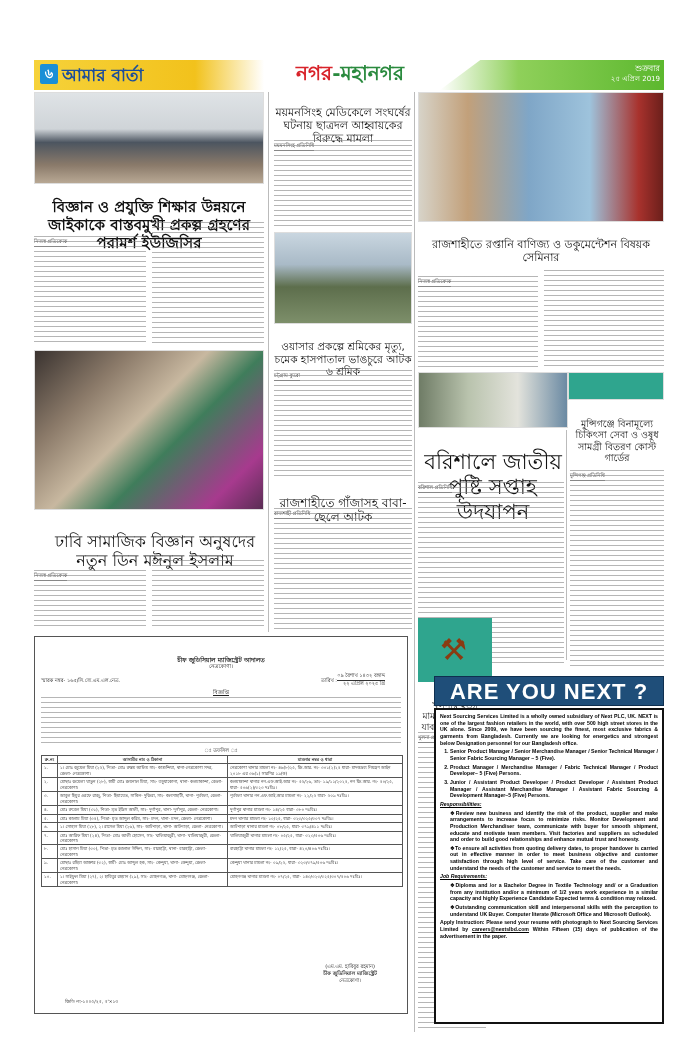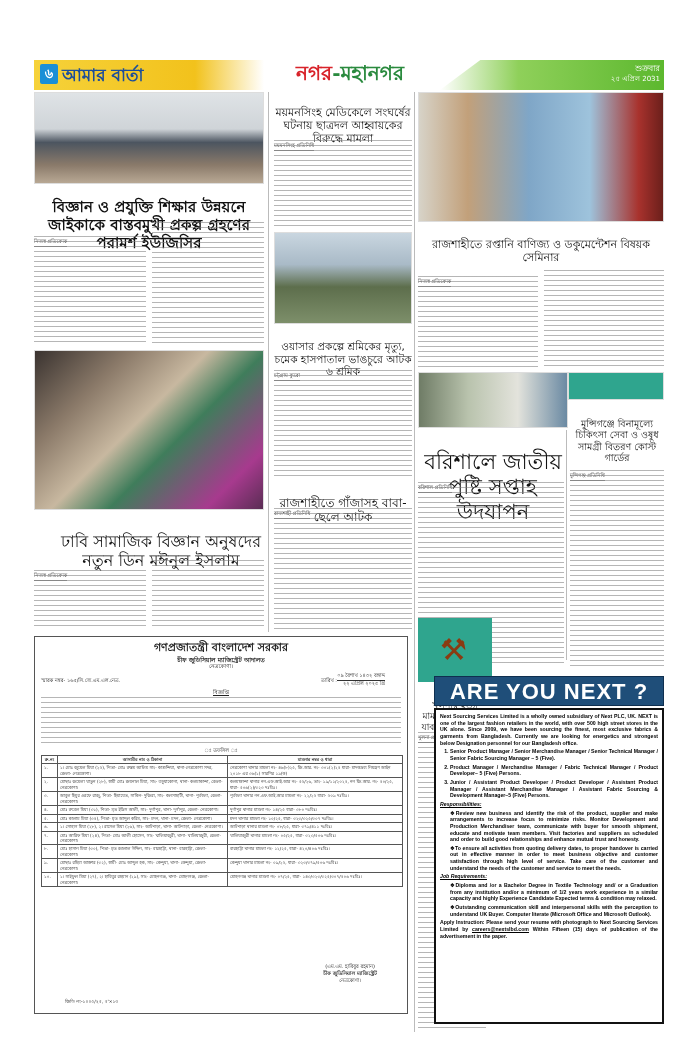--- a/index.html
+++ b/index.html
@@ -25,21 +25,21 @@
   .photo.p5 { left: 418px; top: 372px; width: 150px; height: 56px; background: linear-gradient(90deg,#6f7c66,#b9c3ad,#e3e3dc,#6b8aa3); }
   .photo.p6 { left: 568px; top: 372px; width: 96px; height: 28px; background: #2fa58e; }
 
   
   .hl { font-family: "DejaVu Sans", sans-serif; color: #111; text-align: center; font-weight: bold; line-height: 1.2; margin-top: 12px; }
   .h-jica { left: 34px; top: 186px; width: 230px; font-size: 15px; }
   .h-mym { left: 274px; top: 94px; width: 138px; font-size: 11px; font-weight: normal; }
   .h-raj { left: 418px; top: 226px; width: 246px; font-size: 11px; font-weight: normal; }
   .h-wasa { left: 274px; top: 328px; width: 138px; font-size: 10.5px; font-weight: normal; text-align: center; }
   .h-ganja { left: 274px; top: 484px; width: 138px; font-size: 12px; font-weight: normal; }
-  .h-du { left: 46px; top: 520px; width: 230px; font-size: 16px; font-weight: normal; }
+  .h-du { left: 40px; top: 520px; width: 230px; font-size: 16px; font-weight: normal; }
   .h-barishal { left: 418px; top: 438px; width: 150px; font-size: 21px; font-weight: normal; }
   .h-munshi { left: 570px; top: 406px; width: 94px; font-size: 9.5px; font-weight: normal; }
   .h-khulna { left: 418px; top: 688px; width: 74px; font-size: 9px; font-weight: normal; }
 
   .byline { font-size: 5px; color: #333; border-bottom: 1px solid #999; display: inline-block; }
 
   
   .txt { background: repeating-linear-gradient(180deg, #7a7a7a 0 1px, transparent 1px 5px); opacity: 0.55; }
 
   
@@ -78,21 +78,21 @@
 <body>
 
 <div class="abs mast-left"></div>
 <div class="abs mast-right"></div>
 <div class="abs page-no">৬</div>
 <div class="abs paper-name">আমার বার্তা</div>
 <div class="abs section-title">
   <span class="a">নগর</span><span class="b">-</span><span class="b">মহানগর</span>
 </div>
 <div class="abs issue-day">শুক্রবার</div>
-<div class="abs issue-date">২৫ এপ্রিল 2031</div>
+<div class="abs issue-date">২৫ এপ্রিল 2019</div>
 
 <div class="abs vline" style="left:268px;top:92px;height:540px;"></div>
 <div class="abs vline" style="left:414px;top:92px;height:940px;"></div>
 <div class="abs vline" style="left:566px;top:430px;height:230px;"></div>
 
 <div class="abs photo p1"></div>
 <div class="abs hl h-jica">বিজ্ঞান ও প্রযুক্তি শিক্ষার উন্নয়নে জাইকাকে বাস্তবমুখী প্রকল্প গ্রহণের পরামর্শ ইউজিসির</div>
 <div class="abs" style="left:34px;top:228px;"><span class="byline">নিজস্ব প্রতিবেদক</span></div>
 <div class="abs txt" style="left:34px;top:236px;width:112px;height:110px;"></div>
 <div class="abs txt" style="left:152px;top:222px;width:112px;height:124px;"></div>
@@ -133,21 +133,20 @@
 <div class="abs txt" style="left:570px;top:470px;width:94px;height:196px;"></div>
 
 <div class="abs gavel">
     <span class="g-icon">⚒</span>
   </div>
 <div class="abs hl h-khulna">খুলনায় হত্যা মামলায় একজনের যাবজ্জীবন কারাদণ্ড</div>
 <div class="abs" style="left:418px;top:724px;"><span class="byline">খুলনা প্রতিনিধি</span></div>
 <div class="abs txt" style="left:418px;top:732px;width:68px;height:296px;"></div>
 
 <div class="abs notice">
-  <div class="gov">গণপ্রজাতন্ত্রী বাংলাদেশ সরকার</div>
   <div class="court">চীফ জুডিসিয়াল ম্যাজিস্ট্রেট আদালত</div>
   <div class="dist">নেত্রকোণা।</div>
   <div class="memo">স্মারক নম্বর- ১৬৫/সি.জে.এম.এল.নেত্র.</div>
   <div class="dtl">তারিখ :</div>
   <div class="dt1">০৯ বৈশাখ ১৪৩২ বঙ্গাব্দ</div>
   <div class="dt2">২২ এপ্রিল ২০২৫ খ্রি</div>
   <div class="bigjopti">বিজ্ঞপ্তি</div>
   <div class="ntext txt"></div>
   <div class="list-title">ঃ তফসিল ঃ</div>
   <table>

